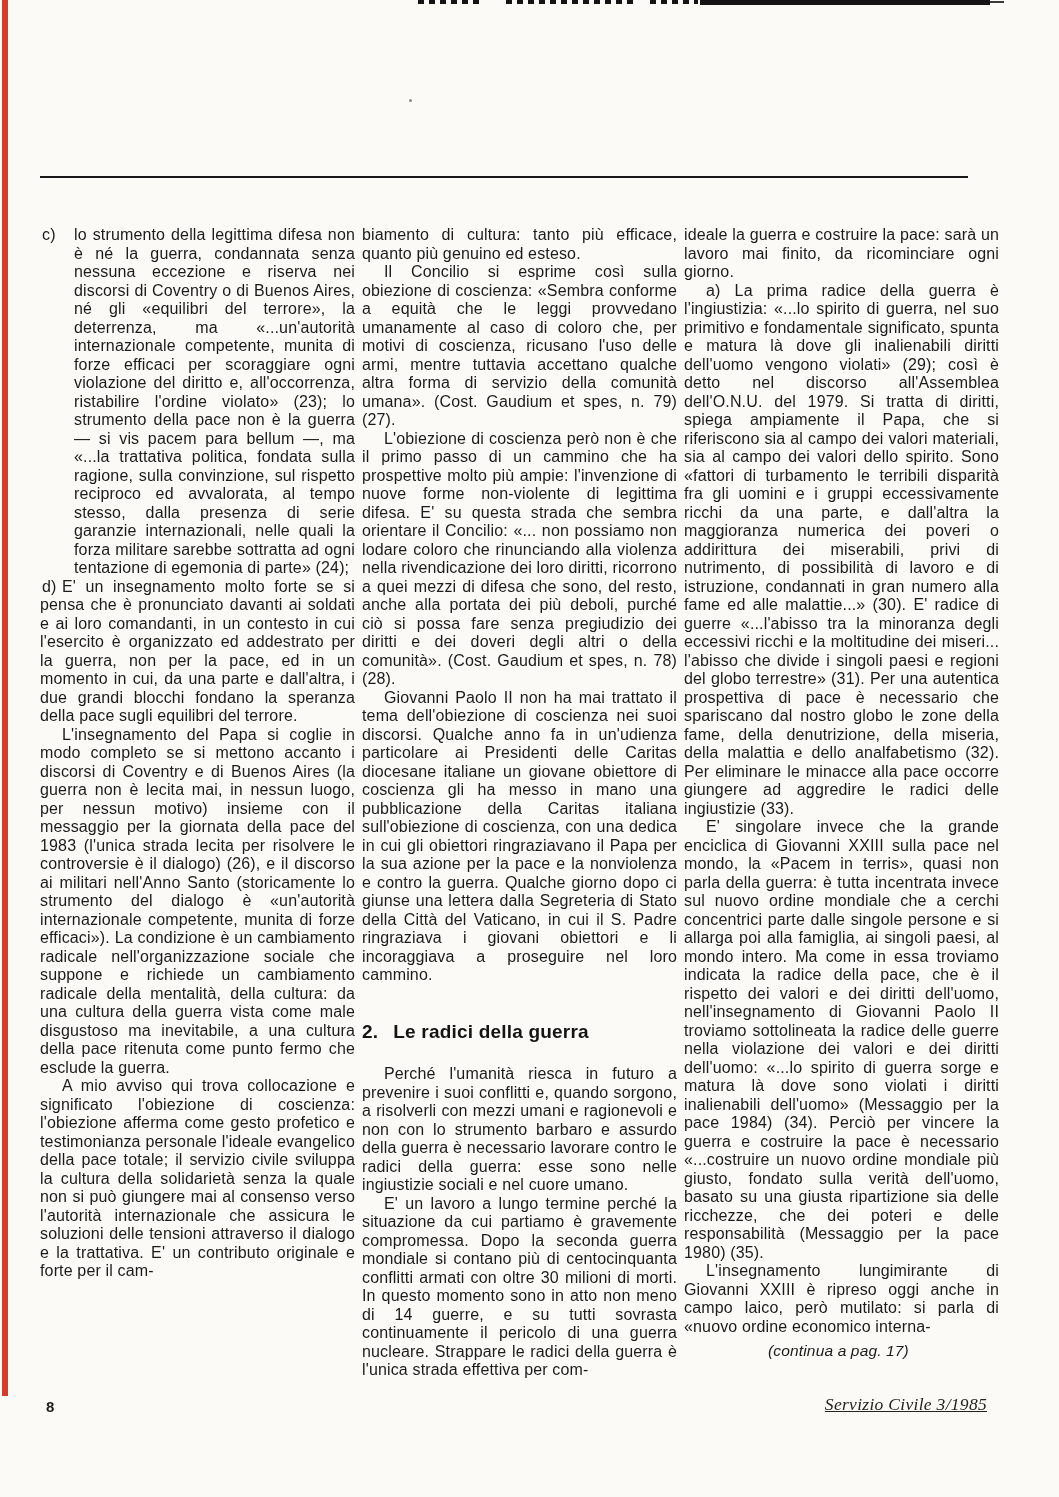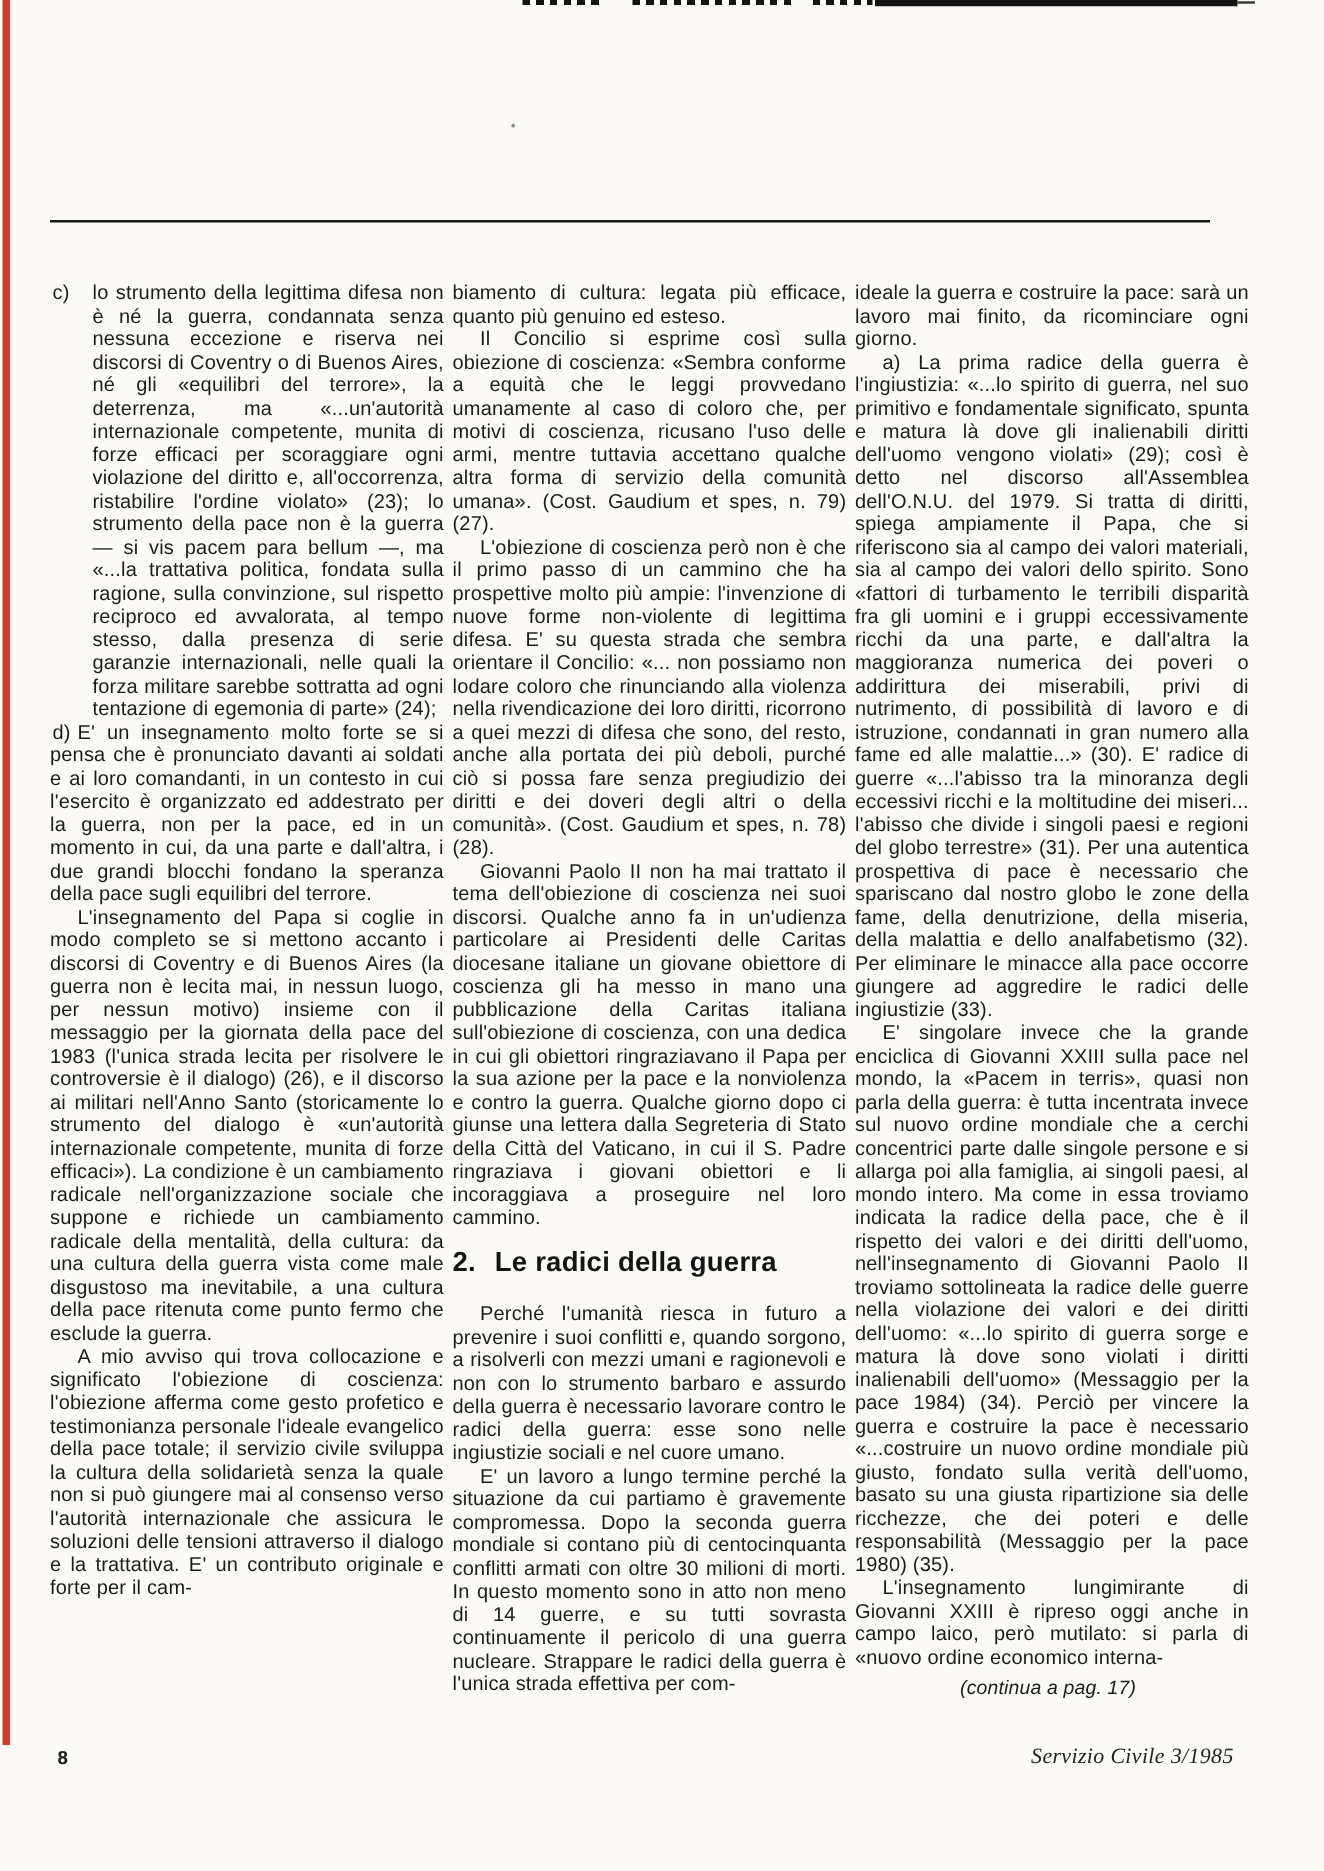--- a/index.html
+++ b/index.html
@@ -27,37 +27,37 @@
   #col-1{left:40px;}
   #col-2{left:362px;}
   #col-3{left:684px;}
 
   .col p{margin:0;text-indent:22px;}
   .col p.noindent{text-indent:0;}
   .col p.item{padding-left:34px;text-indent:0;position:relative;}
   .col .marker{position:absolute;left:2px;top:0;}
   .col .b{font-weight:400;}
   .col h3.heading{
-    margin:16px 0 24px 0;font-size:22px;font-weight:700;
+    margin:38px 0 24px 0;font-size:19px;font-weight:700;
     text-align:left;letter-spacing:.2px;color:#141412;
   }
   .col h3.heading .h-num{margin-right:15px;}
   .col p.note{
     text-align:center;text-indent:0;font-style:italic;
     margin-top:6px;padding-right:6px;font-size:15.5px;
   }
 
   .footer-pagenum{
     position:absolute;left:46px;top:1398px;
     font-size:15px;font-weight:700;color:#1b1b19;
   }
   .footer-journal{
     position:absolute;right:72px;top:1394px;
     font-family:"Liberation Serif",serif;font-style:italic;
-    font-size:17.5px;color:#24241f;letter-spacing:.3px;
+    font-size:17.5px;color:#24241f;letter-spacing:.3px;text-decoration:underline;
   }
 </style>
 </head>
 <body>
 
 <div class="red-edge"></div>
 <div class="top-dashes td1"></div>
 <div class="top-dashes td2"></div>
 <div class="top-dashes td3"></div>
 <div class="top-bar"></div>
@@ -66,21 +66,21 @@
 <div class="rule"></div>
 
 <div class="col" id="col-1">
     <p class="item"><span class="marker">c)</span><span>lo strumento della legittima difesa non è né la guerra, condannata senza nessuna eccezione e riserva nei discorsi di Coventry o di Buenos Aires, né gli «equilibri del terrore», la deterrenza, ma «...un'autorità internazionale competente, munita di forze efficaci per scoraggiare ogni violazione del diritto e, all'occorrenza, ristabilire l'ordine violato» (23); lo strumento della pace non è la guerra — si vis pacem para bellum —, ma «...la trattativa politica, fondata sulla ragione, sulla convinzione, sul rispetto reciproco ed avvalorata, al tempo stesso, dalla presenza di serie garanzie internazionali, nelle quali la forza militare sarebbe sottratta ad ogni tentazione di egemonia di parte» (24);</span></p>
     <p class="item"><span class="marker">d)</span></p>
     <p class=""><span>E' un insegnamento molto forte se si pensa che è pronunciato davanti ai soldati e ai loro comandanti, in un contesto in cui l'esercito è organizzato ed addestrato per la guerra, non per la pace, ed in un momento in cui, da una parte e dall'altra, i due grandi blocchi fondano la speranza della pace sugli equilibri del terrore.</span></p>
     <p class=""><span>L'insegnamento del Papa si coglie in modo completo se si mettono accanto i discorsi di Coventry e di Buenos Aires (la guerra non è lecita mai, in nessun luogo, per nessun motivo) insieme con il messaggio per la giornata della pace del 1983 (l'unica strada lecita per risolvere le controversie è il dialogo) (26), e il discorso ai militari nell'Anno Santo (storicamente lo strumento del dialogo è «un'autorità internazionale competente, munita di forze efficaci»). La condizione è un cambiamento radicale nell'organizzazione sociale che suppone e richiede un cambiamento radicale della mentalità, della cultura: da una cultura della guerra vista come male disgustoso ma inevitabile, a una cultura della pace ritenuta come punto fermo che esclude la guerra.</span></p>
     <p class=""><span>A mio avviso qui trova collocazione e significato l'obiezione di coscienza: l'obiezione afferma come gesto profetico e testimonianza personale l'ideale evangelico della pace totale; il servizio civile sviluppa la cultura della solidarietà senza la quale non si può giungere mai al consenso verso l'autorità internazionale che assicura le soluzioni delle tensioni attraverso il dialogo e la trattativa. E' un contributo originale e forte per il cam-</span></p>
   </div>
 <div class="col" id="col-2">
-    <p class="noindent"><span>biamento di cultura: legata più efficace, quanto più genuino ed esteso.</span></p>
+    <p class="noindent"><span>biamento di cultura: tanto più efficace, quanto più genuino ed esteso.</span></p>
     <p class=""><span>Il Concilio si esprime così sulla obiezione di coscienza: «Sembra conforme a equità che le leggi provvedano umanamente al caso di coloro che, per motivi di coscienza, ricusano l'uso delle armi, mentre tuttavia accettano qualche altra forma di servizio della comunità umana». (Cost. </span><span class="b">Gaudium et spes</span><span>, n. 79) (27).</span></p>
     <p class=""><span>L'obiezione di coscienza però non è che il primo passo di un cammino che ha prospettive molto più ampie: l'invenzione di nuove forme non-violente di legittima difesa. E' su questa strada che sembra orientare il Concilio: «... non possiamo non lodare coloro che rinunciando alla violenza nella rivendicazione dei loro diritti, ricorrono a quei mezzi di difesa che sono, del resto, anche alla portata dei più deboli, purché ciò si possa fare senza pregiudizio dei diritti e dei doveri degli altri o della comunità». (Cost. </span><span class="b">Gaudium et spes</span><span>, n. 78) (28).</span></p>
     <p class=""><span>Giovanni Paolo II non ha mai trattato il tema dell'obiezione di coscienza nei suoi discorsi. Qualche anno fa in un'udienza particolare ai Presidenti delle Caritas diocesane italiane un giovane obiettore di coscienza gli ha messo in mano una pubblicazione della Caritas italiana sull'obiezione di coscienza, con una dedica in cui gli obiettori ringraziavano il Papa per la sua azione per la pace e la nonviolenza e contro la guerra. Qualche giorno dopo ci giunse una lettera dalla Segreteria di Stato della Città del Vaticano, in cui il S. Padre ringraziava i giovani obiettori e li incoraggiava a proseguire nel loro cammino.</span></p>
     <h3 class="heading"><span class="h-num">2.</span><span>Le radici della guerra</span></h3>
     <p class=""><span>Perché l'umanità riesca in futuro a prevenire i suoi conflitti e, quando sorgono, a risolverli con mezzi umani e ragionevoli e non con lo strumento barbaro e assurdo della guerra è necessario lavorare contro le radici della guerra: esse sono nelle ingiustizie sociali e nel cuore umano.</span></p>
     <p class=""><span>E' un lavoro a lungo termine perché la situazione da cui partiamo è gravemente compromessa. Dopo la seconda guerra mondiale si contano più di centocinquanta conflitti armati con oltre 30 milioni di morti. In questo momento sono in atto non meno di 14 guerre, e su tutti sovrasta continuamente il pericolo di una guerra nucleare. Strappare le radici della guerra è l'unica strada effettiva per com-</span></p>
   </div>
 <div class="col" id="col-3">
     <p class="noindent"><span>ideale la guerra e costruire la pace: sarà un lavoro mai finito, da ricominciare ogni giorno.</span></p>
     <p class=""><span class="b">a) La prima radice della guerra è l'ingiustizia: </span><span>«...lo spirito di guerra, nel suo primitivo e fondamentale significato, </span><span class="b">spunta e matura là dove gli inalienabili diritti dell'uomo vengono violati»</span><span> (29); così è detto nel discorso all'Assemblea dell'O.N.U. del 1979. Si tratta di diritti, spiega ampiamente il Papa, che si riferiscono sia al campo dei valori materiali, sia al campo dei valori dello spirito. Sono «fattori di turbamento le </span><span class="b">terribili disparità</span><span> fra gli uomini e i gruppi eccessivamente ricchi da una parte, e dall'altra la </span><span class="b">maggioranza numerica dei poveri o</span><span> addirittura </span><span class="b">dei miserabili</span><span>, privi di nutrimento, di possibilità di lavoro e di istruzione, condannati in gran numero alla fame ed alle malattie...» (30). E' radice di guerre «...l'abisso tra la minoranza degli eccessivi ricchi e la moltitudine dei miseri... l'abisso che divide i singoli paesi e regioni del globo terrestre» (31). Per una autentica prospettiva di pace è necessario che spariscano dal nostro globo le zone della fame, della denutrizione, della miseria, della malattia e dello analfabetismo (32). Per eliminare le minacce alla pace occorre giungere ad aggredire le radici delle ingiustizie (33).</span></p>

